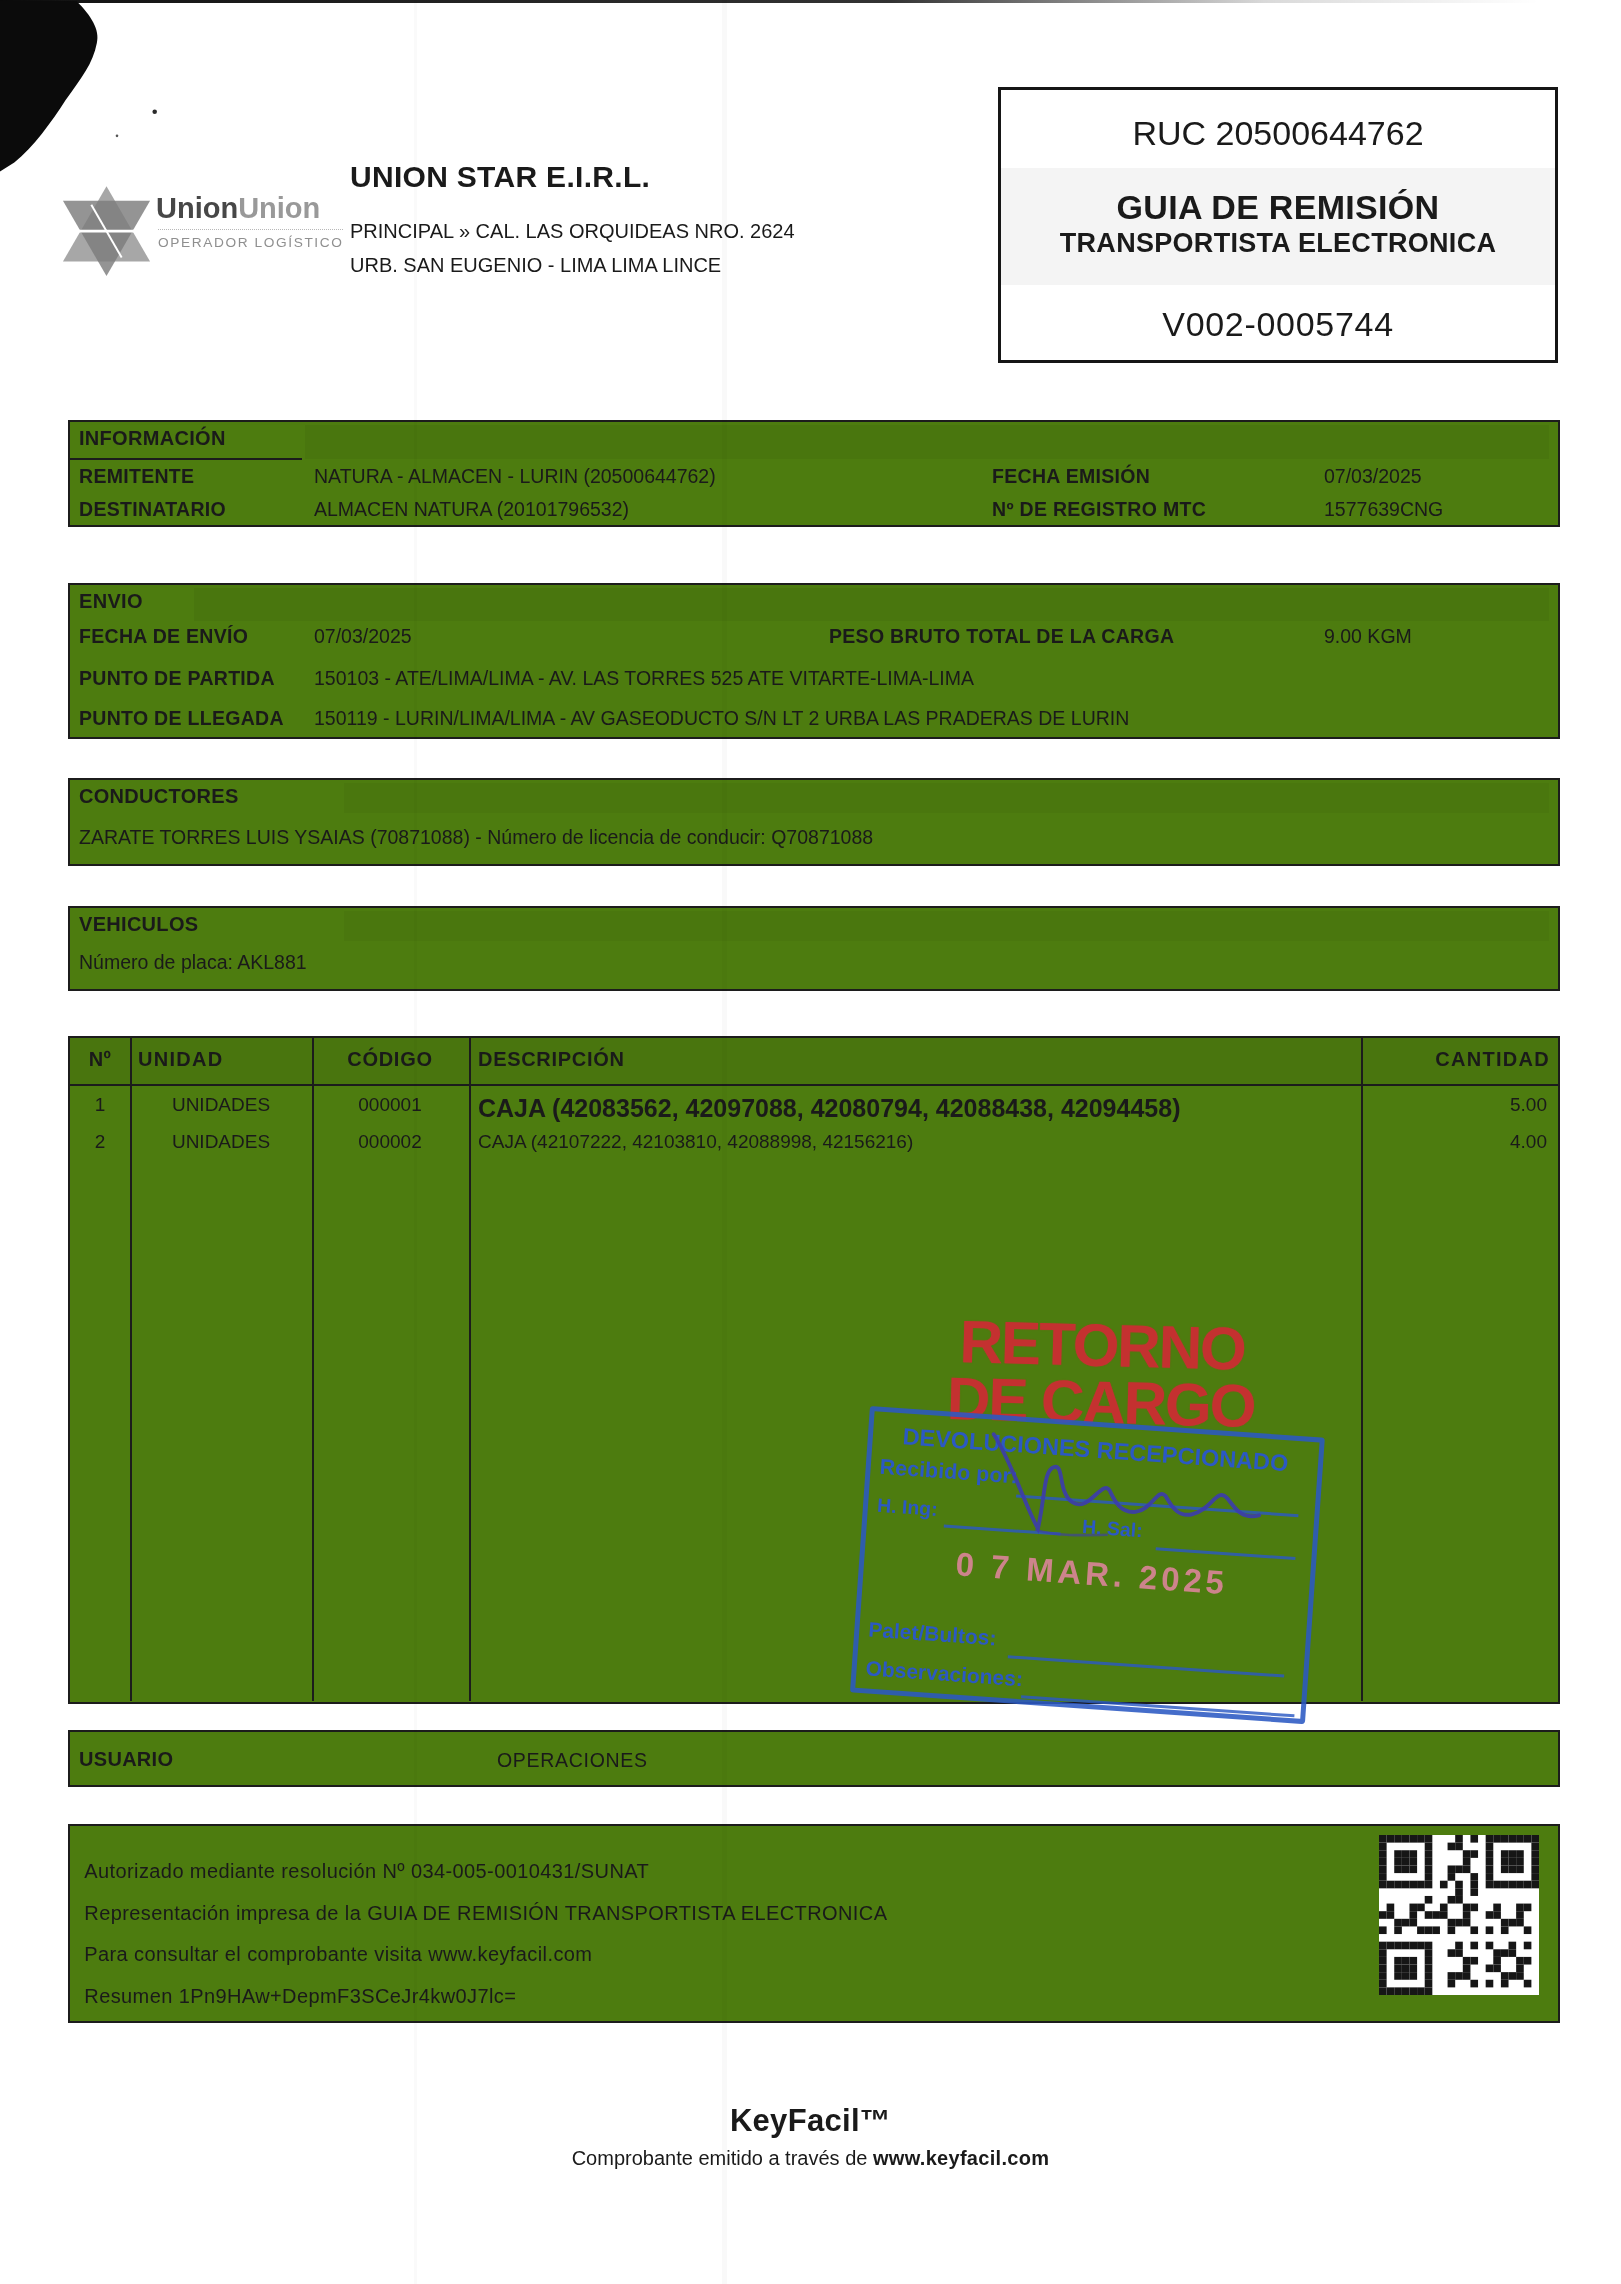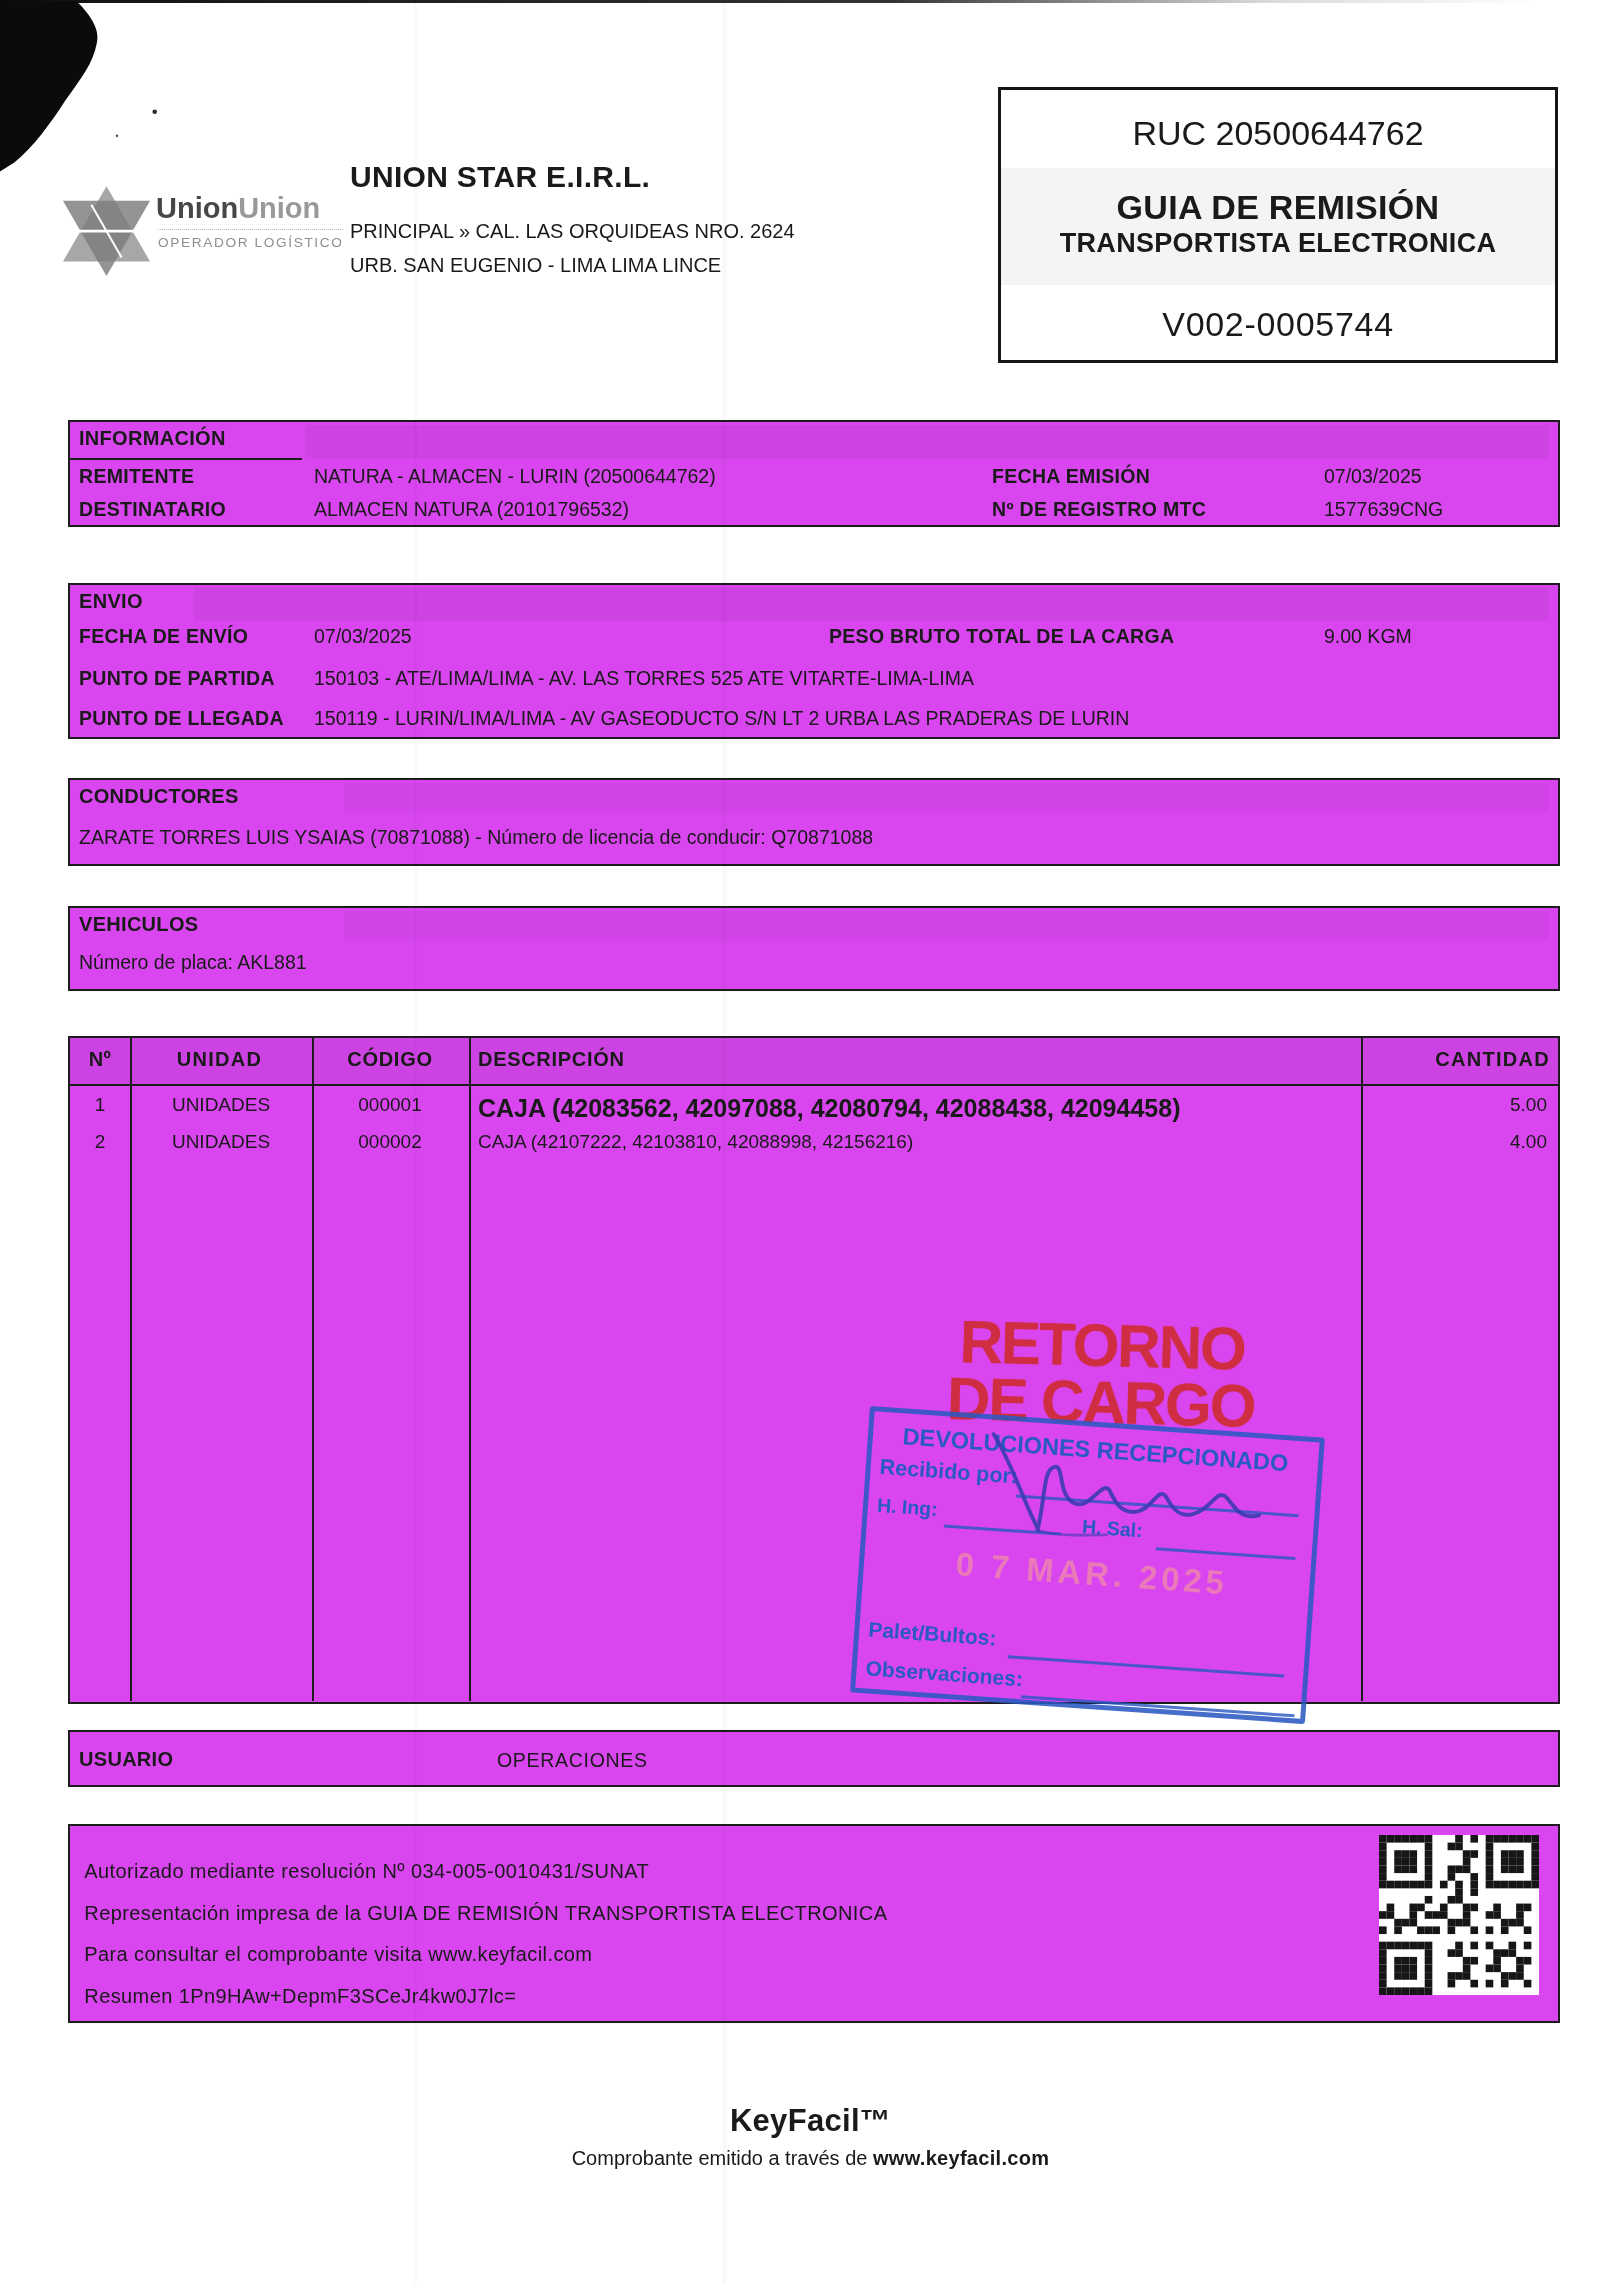--- a/index.html
+++ b/index.html
@@ -4,21 +4,21 @@
 <style>
   html,body{margin:0;padding:0;}
   body{
     width:1621px;height:2284px;position:relative;overflow:hidden;
     background:#ffffff;color:#1a1a1a;
     font-family:"Liberation Sans", sans-serif;
   }
   .abs{position:absolute;}
   .f{position:absolute;font-size:19.5px;white-space:nowrap;line-height:1.15;}
   .b{font-weight:700;letter-spacing:0.3px;}
-  .box{position:absolute;left:68px;width:1492px;border:2.6px solid #1c1c1c;box-sizing:border-box;background:#d946ef;}
+  .box{position:absolute;left:68px;width:1492px;border:2.6px solid #1c1c1c;box-sizing:border-box;background:#4d7c0f;}
   .sect-title{position:absolute;left:9px;top:5.2px;font-size:20px;font-weight:700;letter-spacing:0.3px;white-space:nowrap;}
   .band{position:absolute;background:rgba(0,0,0,.045);pointer-events:none;}
   .vline{position:absolute;top:0;width:2px;background:#1c1c1c;}
   .center{text-align:center;width:100%;left:0;}
   .streak{position:absolute;top:0;height:2284px;pointer-events:none;}
   .stamp-line{position:absolute;border-bottom:3.3px solid rgba(43,89,195,.82);}
   .blue-t{position:absolute;color:#2b59c3;font-weight:700;white-space:nowrap;}
 </style>
 </head>
 <body>
@@ -96,21 +96,21 @@
   <div class="band" style="left:0;top:0;width:100%;height:46px;background:rgba(0,0,0,.05);"></div>
 
   <div class="vline" style="left:60px;height:663px;"></div>
   <div class="vline" style="left:242px;height:663px;"></div>
   <div class="vline" style="left:399px;height:663px;"></div>
   <div class="vline" style="left:1291px;height:663px;"></div>
 
   <div class="abs" style="left:0;top:46px;width:100%;height:2px;background:#1c1c1c;"></div>
 
   <div class="f b" style="left:0;top:10.4px;width:60px;text-align:center;font-size:20px;">Nº</div>
-  <div class="f b" style="left:76px;top:10.4px;width:147px;text-align:center;font-size:20px;letter-spacing:1.3px;">UNIDAD</div>
+  <div class="f b" style="left:68px;top:10.4px;width:147px;font-size:20px;letter-spacing:1.3px;">UNIDAD</div>
   <div class="f b" style="left:242px;top:10.4px;width:156px;text-align:center;font-size:20px;letter-spacing:0.7px;">CÓDIGO</div>
   <div class="f b" style="left:408px;top:10.4px;font-size:20px;letter-spacing:0.7px;">DESCRIPCIÓN</div>
   <div class="f b" style="left:1291px;top:10.4px;width:189px;text-align:right;font-size:20px;letter-spacing:1.3px;">CANTIDAD</div>
 
   <div>
     <div class="f" style="left:0;top:56px;width:60px;text-align:center;font-size:19px;">1</div>
     <div class="f" style="left:60px;top:56px;width:182px;text-align:center;font-size:19px;">UNIDADES</div>
     <div class="f" style="left:242px;top:56px;width:156px;text-align:center;font-size:19px;">000001</div>
     <div class="f" style="left:408px;top:56px;font-size:25px;font-weight:bold;">CAJA (42083562, 42097088, 42080794, 42088438, 42094458)</div>
     <div class="f" style="left:1291px;top:56px;width:186px;text-align:right;font-size:19px;">5.00</div>

